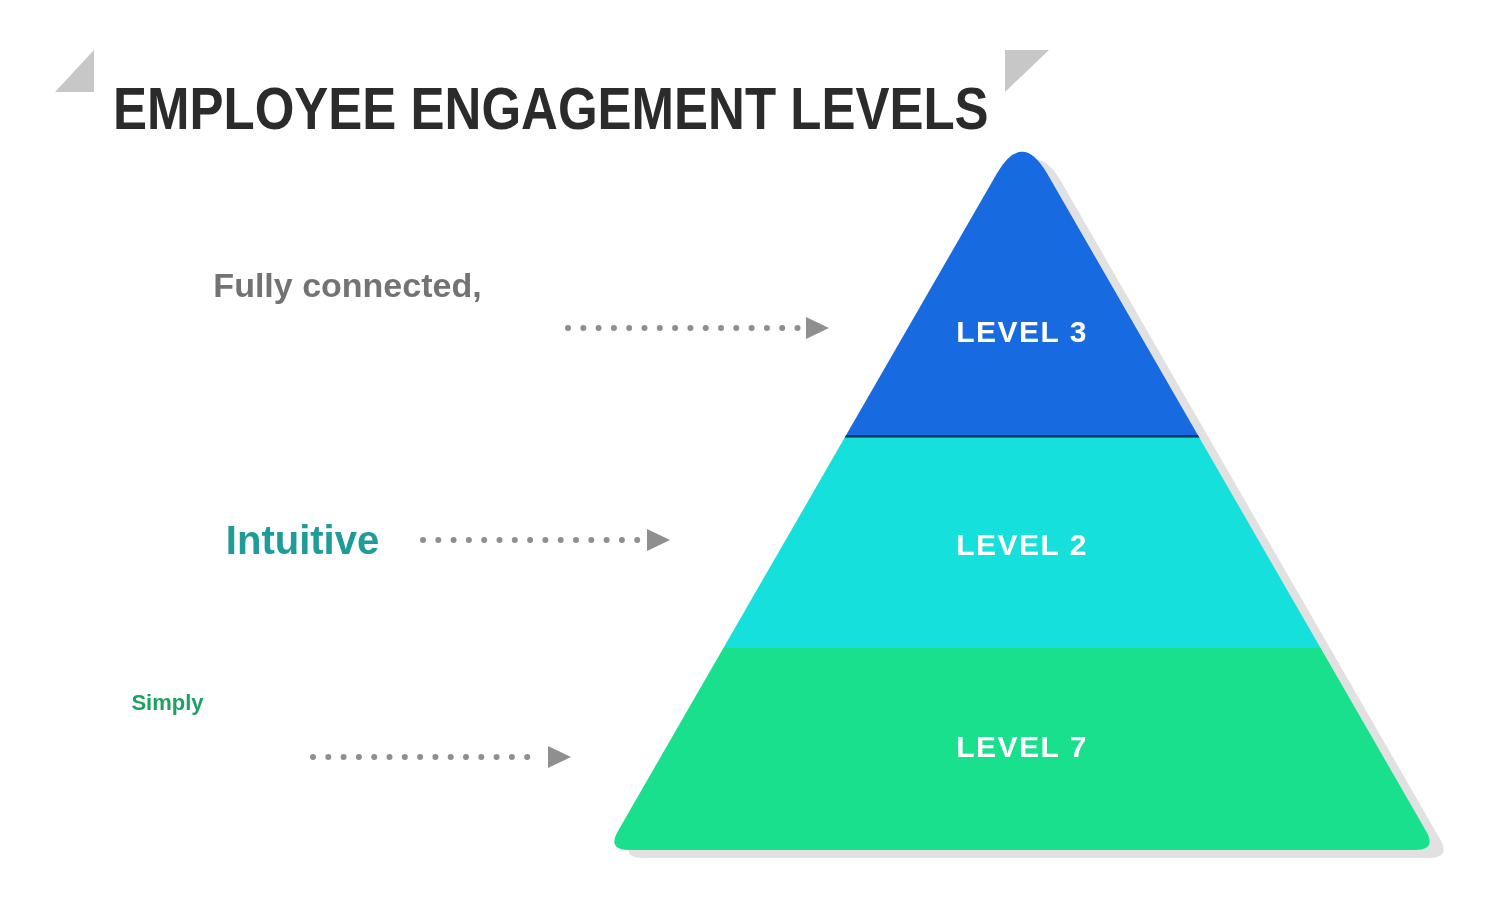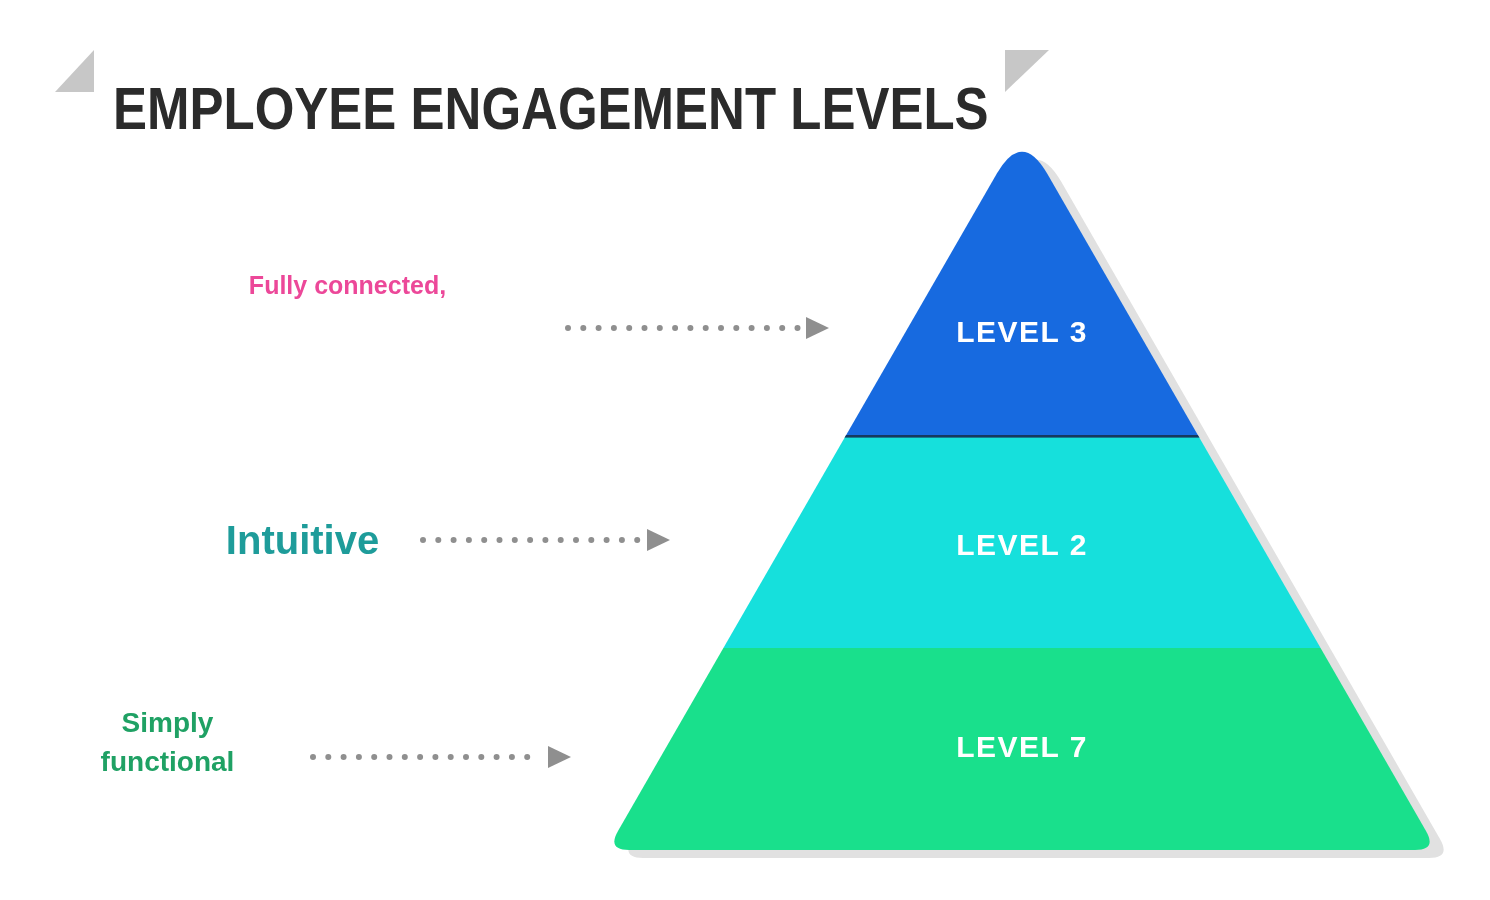--- a/index.html
+++ b/index.html
@@ -31,23 +31,23 @@
     position:absolute;left:902px;width:240px;text-align:center;
     color:#ffffff;font-size:30px;font-weight:bold;letter-spacing:1.5px;
     line-height:34px;
   }
   .level-label.l3{top:315px;}
   .level-label.l2{top:528px;}
   .level-label.l1{top:730px;}
   
   .annotation{position:absolute;font-weight:bold;text-align:center;}
   .annotation span{display:block;}
-  .ann-3{left:150px;top:264px;width:395px;font-size:25px;line-height:42px;color:#ec4899;}
+  .ann-3{left:150px;top:264px;width:395px;font-size:34px;line-height:42px;color:#737373;}
   .ann-2{left:160px;top:522px;width:285px;font-size:40px;line-height:36px;color:#1e9c9a;}
-  .ann-1{left:45px;top:703px;width:245px;font-size:28px;line-height:39px;color:#1fa164;}
+  .ann-1{left:45px;top:683px;width:245px;font-size:22px;line-height:39px;color:#1fa164;}
 </style>
 </head>
 <body>
 
 <div class="tri tri-left"></div>
 <h1 class="header-title">EMPLOYEE ENGAGEMENT LEVELS</h1>
 <div class="tri tri-right"></div>
 
 <svg class="stage" viewBox="0 0 1490 900" xmlns="http://www.w3.org/2000/svg" aria-hidden="true">
   <defs>
@@ -84,14 +84,13 @@
 <div class="annotation ann-3">
   <span>Fully connected,</span>
 </div>
 
 <div class="annotation ann-2">
   <span>Intuitive</span>
 </div>
 
 <div class="annotation ann-1">
   <span>Simply</span>
-  <span>functional</span>
 </div>
 
 </body></html>

